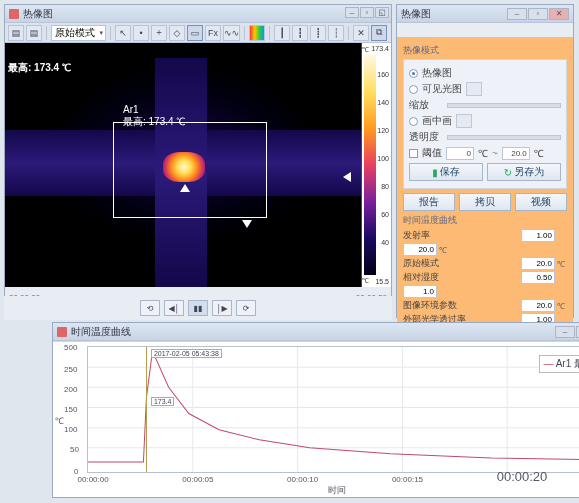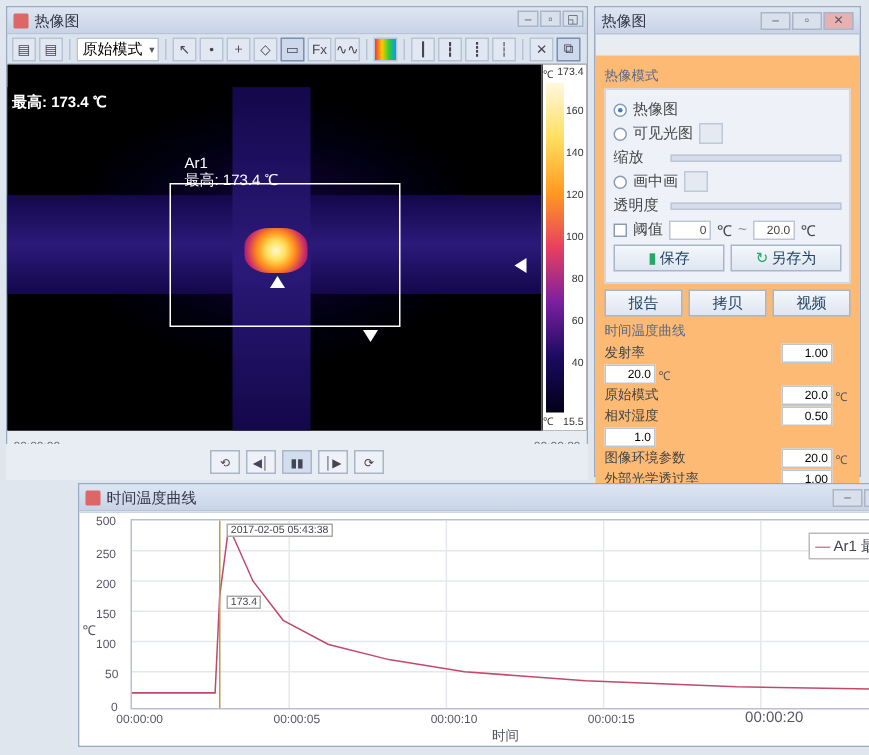--- a/index.html
+++ b/index.html
@@ -310,16 +310,16 @@
       <span style="position:absolute;left:-24px;top:30%;font-size:8px;color:#556">200</span>
       <span style="position:absolute;left:-24px;top:46%;font-size:8px;color:#556">150</span>
       <span style="position:absolute;left:-24px;top:62%;font-size:8px;color:#556">100</span>
       <span style="position:absolute;left:-18px;top:78%;font-size:8px;color:#556">50</span>
       <span style="position:absolute;left:-14px;bottom:-4px;font-size:8px;color:#556">0</span>
       
       <span style="position:absolute;bottom:-12px;left:-2%;font-size:8px;color:#556">00:00:00</span>
       <span style="position:absolute;bottom:-12px;left:18%;font-size:8px;color:#556">00:00:05</span>
       <span style="position:absolute;bottom:-12px;left:38%;font-size:8px;color:#556">00:00:10</span>
       <span style="position:absolute;bottom:-12px;left:58%;font-size:8px;color:#556">00:00:15</span>
-      <span style="position:absolute;bottom:-12px;left:78%;font-size:10px;color:#556">00:00:20</span>
+      <span style="position:absolute;bottom:-12px;left:78%;font-size:13px;color:#556">00:00:20</span>
     </div>
   </div>
 </div>
 
 </body></html>

